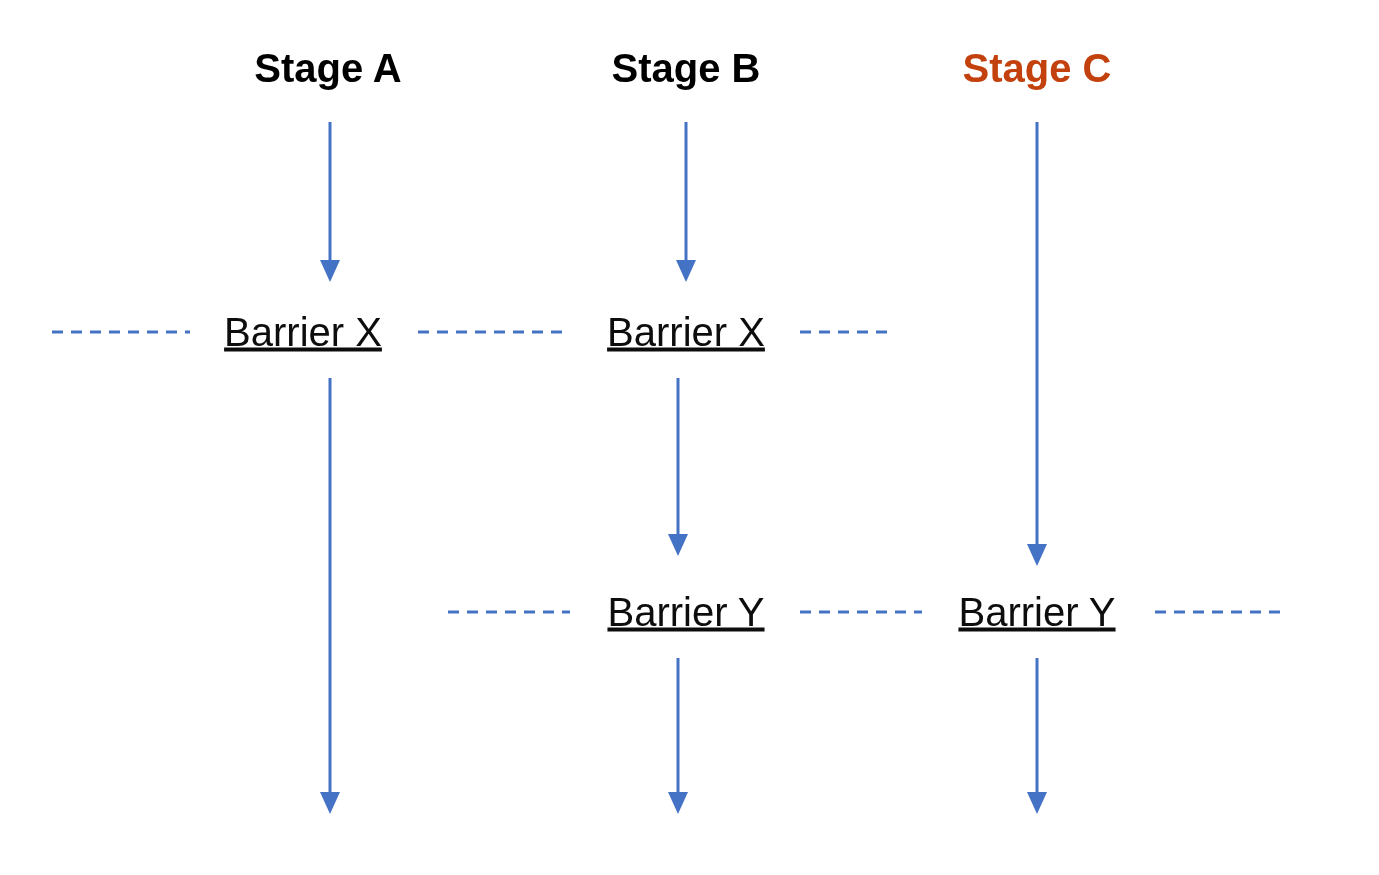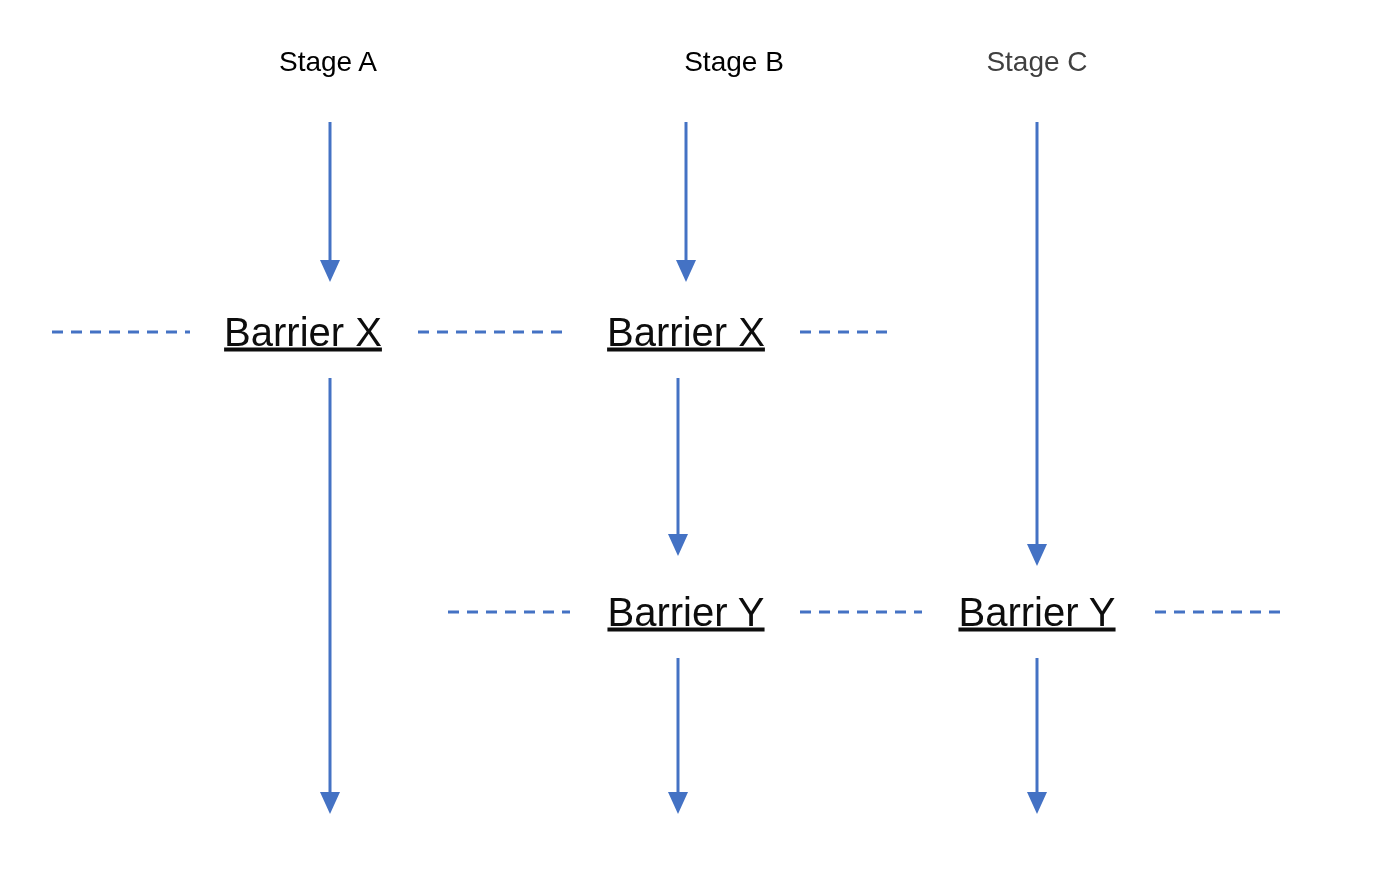--- a/index.html
+++ b/index.html
@@ -11,22 +11,22 @@
     position: relative;
     width: 1379px;
     height: 875px;
     background: #ffffff;
     overflow: hidden;
     font-family: "Liberation Sans", sans-serif;
   }
   .stage-label {
     position: absolute;
     font-family: "Liberation Sans", sans-serif;
-    font-weight: normal;
-    font-size: 28px;
+    font-weight: bold;
+    font-size: 40px;
     color: #000000;
     white-space: nowrap;
     transform: translateX(-50%);
     letter-spacing: 0px;
   }
   .barrier-label {
     position: absolute;
     font-family: "Liberation Sans", sans-serif;
     font-weight: normal;
     font-size: 40px;
@@ -43,22 +43,22 @@
     position: absolute;
     overflow: visible;
   }
 </style>
 </head>
 <body>
 
 <div id="canvas">
 
   <div class="stage-label" style="left: 328px; top: 46px; color: rgb(0, 0, 0);">Stage A</div>
-  <div class="stage-label" style="left: 686px; top: 46px; color: rgb(0, 0, 0); margin-left: 48px;">Stage B</div>
-  <div class="stage-label" style="left: 1037px; top: 46px; color: #404040;">Stage C</div>
+  <div class="stage-label" style="left: 686px; top: 46px; color: rgb(0, 0, 0);">Stage B</div>
+  <div class="stage-label" style="left: 1037px; top: 46px; color: #c2410c;">Stage C</div>
 
   <div id="arrows-layer">
       <svg class="arrow-svg" width="24" height="162" style="left: 318px; top: 122px;">
         <line x1="12" y1="0" x2="12" y2="141" stroke="#4472C4" stroke-width="3"></line>
         <polygon points="2,138 22,138 12,160" fill="#4472C4"></polygon>
       </svg>
       <svg class="arrow-svg" width="24" height="162" style="left: 674px; top: 122px;">
         <line x1="12" y1="0" x2="12" y2="141" stroke="#4472C4" stroke-width="3"></line>
         <polygon points="2,138 22,138 12,160" fill="#4472C4"></polygon>
       </svg>

